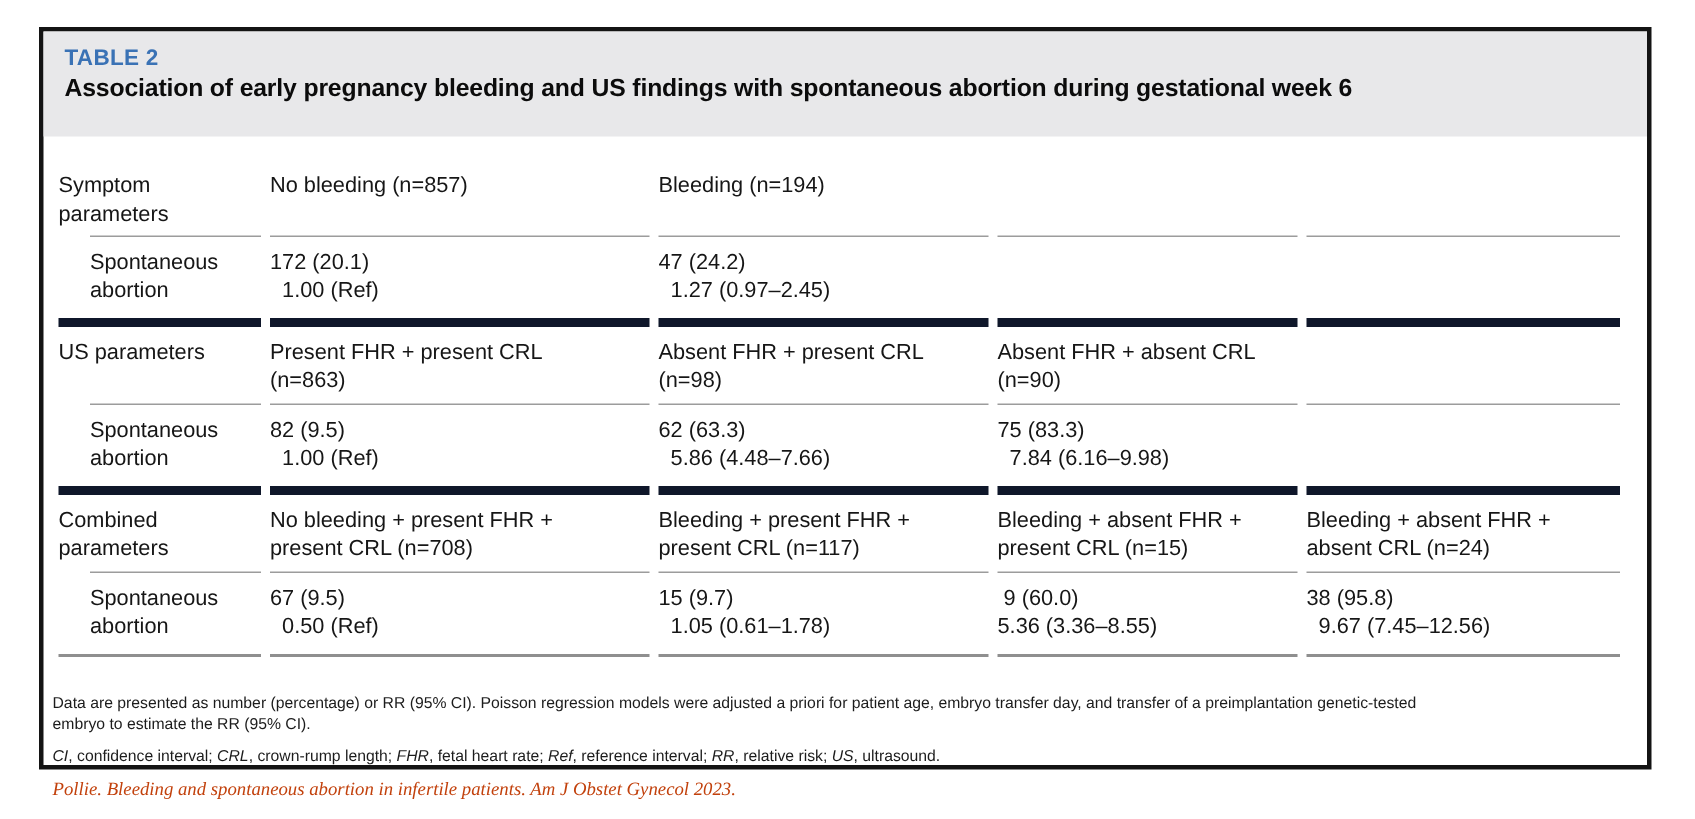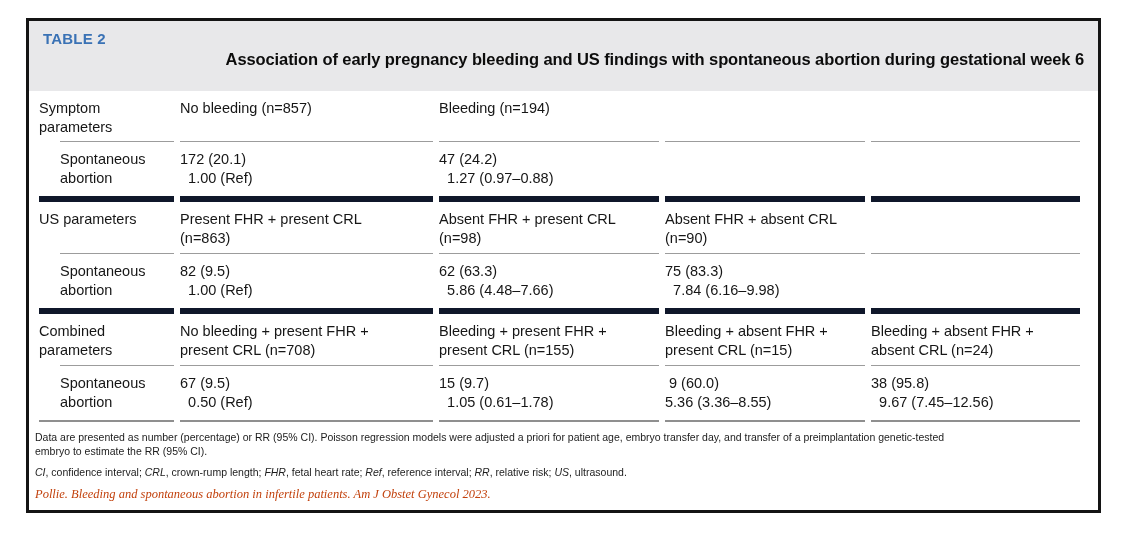--- a/index.html
+++ b/index.html
@@ -33,24 +33,23 @@
     font-weight: bold;
     font-size: 15px;
     letter-spacing: 0.2px;
   }
   .table-title {
     font-weight: bold;
     font-size: 16.5px;
     letter-spacing: -0.1px;
     margin-top: 3px;
     color: #0c0c0c;
-    text-align: right;
   }
   
-  .tablewrap { padding: 0 4px; }
+  .tablewrap { padding: 16px 4px; }
   table.t {
     border-collapse: separate;
     border-spacing: 6px 0;
     table-layout: fixed;
     width: 1053px;
     font-size: 14.5px;
     line-height: 19px;
   }
   table.t td {
     vertical-align: top;
@@ -126,21 +125,21 @@
           <td>Bleeding (n=194)</td>
           <td></td>
           <td></td>
         </tr>
         <tr class="drow">
           <td class="c1">Spontaneous
 abortion</td>
           <td>172 (20.1)
   1.00 (Ref)</td>
           <td>47 (24.2)
-  1.27 (0.97–0.88)</td>
+  1.27 (0.97–2.45)</td>
           <td></td>
           <td></td>
         </tr>
 
         <tr class="grow divider">
           <td class="c1">US parameters</td>
           <td>Present FHR + present CRL
 (n=863)</td>
           <td>Absent FHR + present CRL
 (n=98)</td>
@@ -159,21 +158,21 @@
   7.84 (6.16–9.98)</td>
           <td></td>
         </tr>
 
         <tr class="grow divider">
           <td class="c1">Combined
 parameters</td>
           <td>No bleeding + present FHR +
 present CRL (n=708)</td>
           <td>Bleeding + present FHR +
-present CRL (n=155)</td>
+present CRL (n=117)</td>
           <td>Bleeding + absent FHR +
 present CRL (n=15)</td>
           <td>Bleeding + absent FHR +
 absent CRL (n=24)</td>
         </tr>
         <tr class="drow last">
           <td class="c1">Spontaneous
 abortion</td>
           <td>67 (9.5)
   0.50 (Ref)</td>

